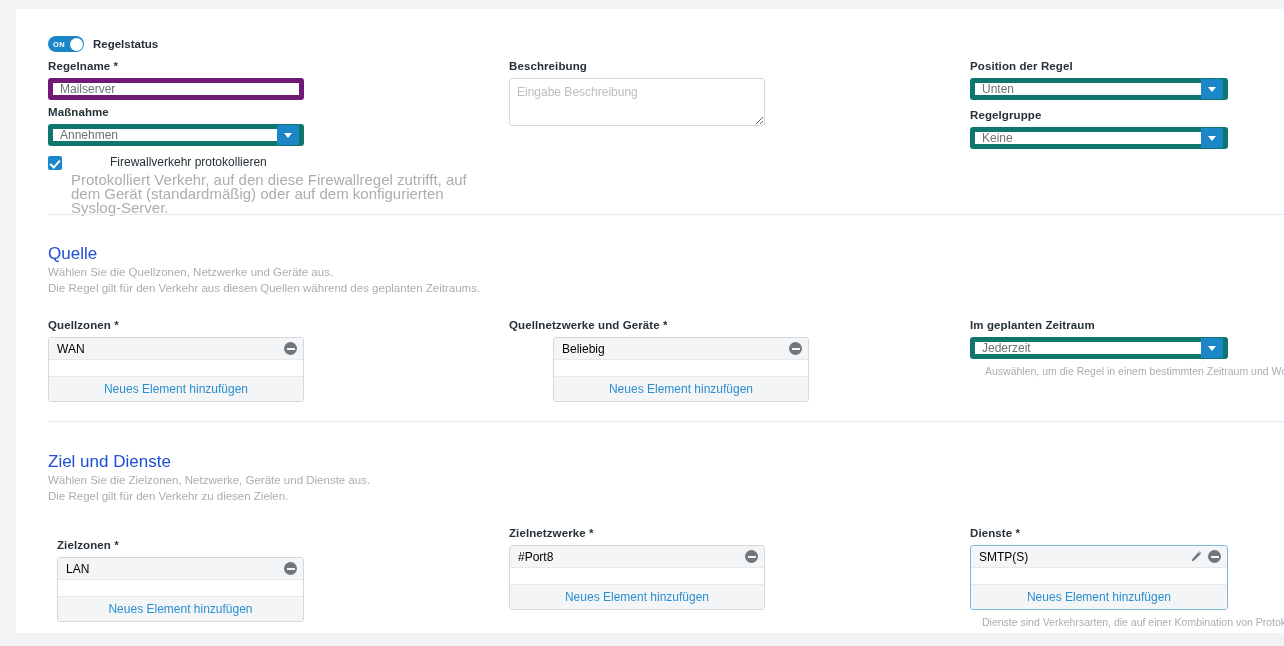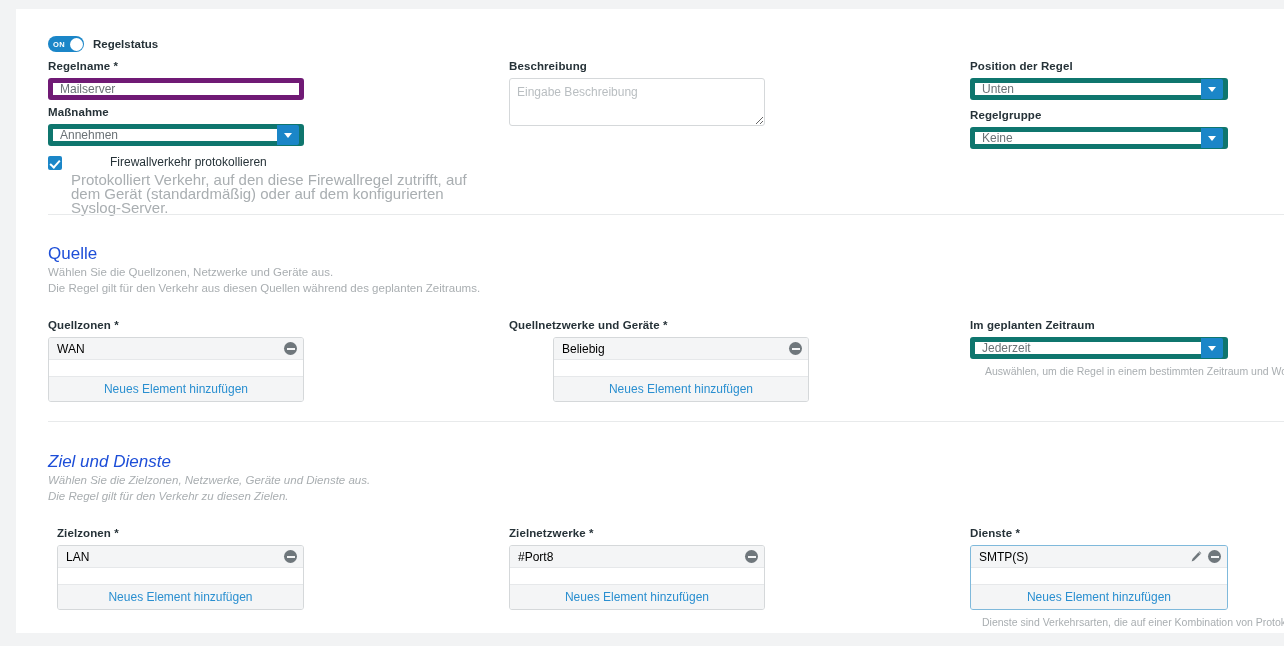--- a/index.html
+++ b/index.html
@@ -368,27 +368,27 @@
         <span class="select-value">Jederzeit</span>
         <span class="select-arrow">
             <i></i>
           </span>
       </div>
       <div class="help-text" style="margin-top:5px; margin-left:15px; width:315px;">Auswählen, um die Regel in einem bestimmten Zeitraum und Wochentag a</div>
     </div>
 
     <div class="divider" style="top:412px;"></div>
 
-    <div class="col-a" style="top:442px; width:900px;font-style:italic;">
+    <div class="col-a" style="top:442px; width:900px;">
       <div class="sec-title">Ziel und Dienste</div>
       <div class="sec-sub">Wählen Sie die Zielzonen, Netzwerke, Geräte und Dienste aus.</div>
       <div class="sec-sub">Die Regel gilt für den Verkehr zu diesen Zielen.</div>
     </div>
 
-    <div class="col-a" style="top:517px;padding-left:9px;">
+    <div class="col-a" style="top:529px;padding-left:9px;">
       <div class="field-label">
         <span>Zielzonen</span>
         <span class="req">*</span>
       </div>
       <div class="listbox" style="margin-top:5px;">
         <div class="lb-item">
           <span class="name">LAN</span>
           <span class="icon-minus"></span>
         </div>
         <div class="lb-blank"></div>

